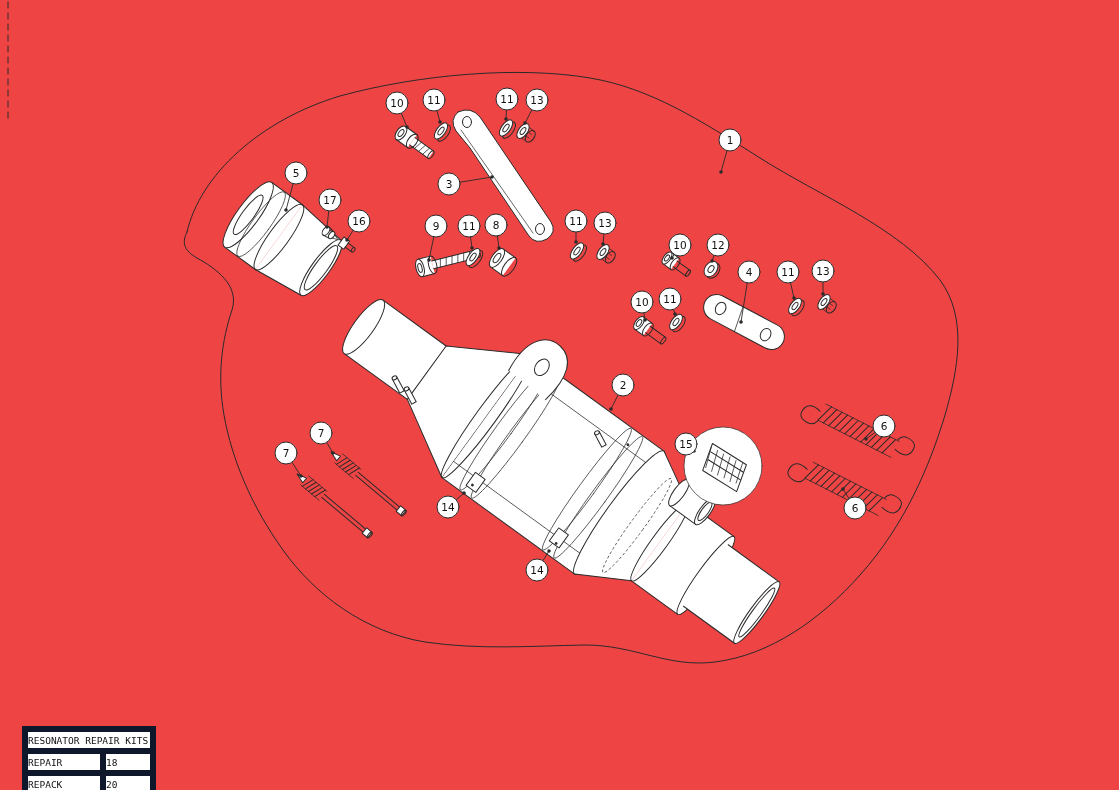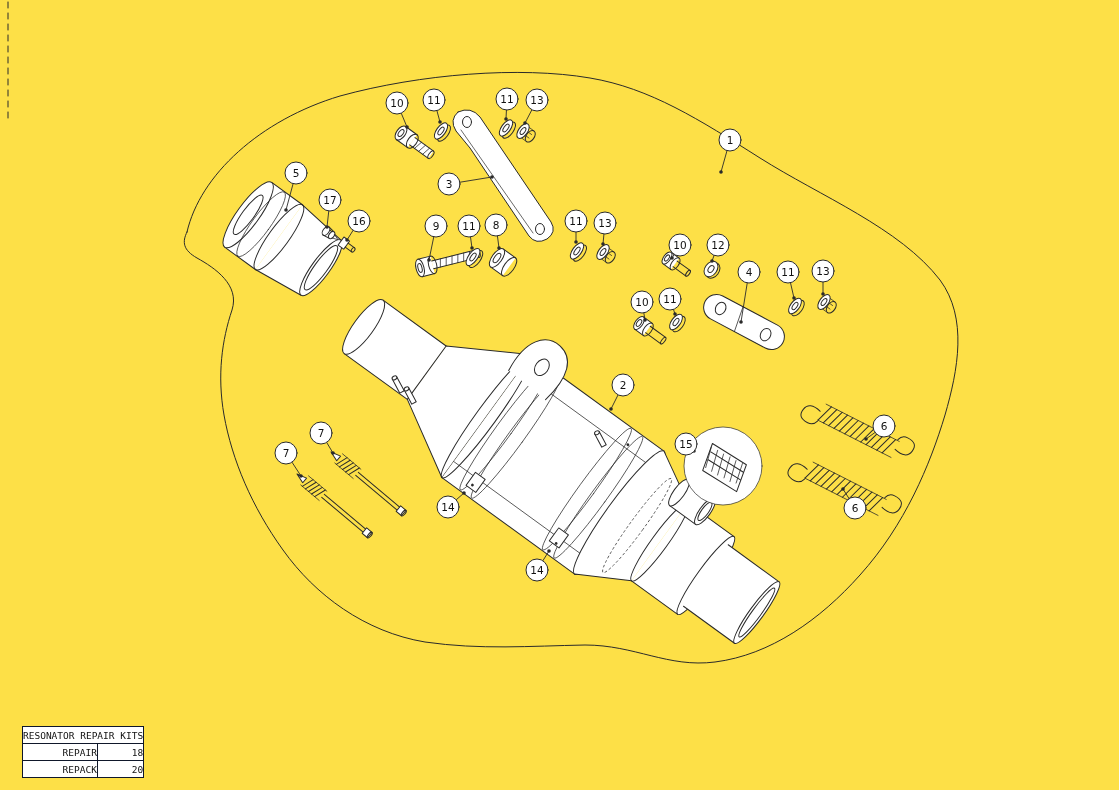--- a/index.html
+++ b/index.html
@@ -1,25 +1,25 @@
 <!DOCTYPE html>
 <html><head>
 <meta charset="utf-8">
 <style>
   html,body{margin:0;padding:0;background:#ffffff;}
-  #stage{position:relative;width:1119px;height:790px;background:#fde047;overflow:hidden;
+  #stage{position:relative;width:1119px;height:790px;background:#ef4444;overflow:hidden;
          font-family:"DejaVu Sans","Liberation Sans",sans-serif;}
   #diagram{position:absolute;left:0;top:0;}
   #diagram .thin{stroke-width:0.7;}
   #diagram text{font-family:"DejaVu Sans","Liberation Sans",sans-serif;stroke:none;fill:#111;}
   .kits-table{position:absolute;left:22px;top:726px;border-collapse:collapse;
               font-family:"DejaVu Sans Mono","Liberation Mono",monospace;
               font-size:9.5px;color:#111;background:#fff;}
-  .kits-table th,.kits-table td{border:1px solid #0f172a;padding:1px 0;font-weight:normal;
-              text-align:right;white-space:nowrap;height:14px;}
+  .kits-table th,.kits-table td{border:6px solid #0f172a;padding:1px 0;font-weight:normal;
+              text-align:left;white-space:nowrap;height:14px;}
   .kits-table .c-name{width:72px;}
   .kits-table .c-val{width:44px;}
 </style>
 </head>
 <body>
 
 <div id="stage">
 
 <svg id="diagram" width="1119" height="790" viewBox="0 0 1119 790">
   <g stroke="#2a2a2a" fill="none" stroke-width="1" stroke-linecap="round" stroke-linejoin="round">

